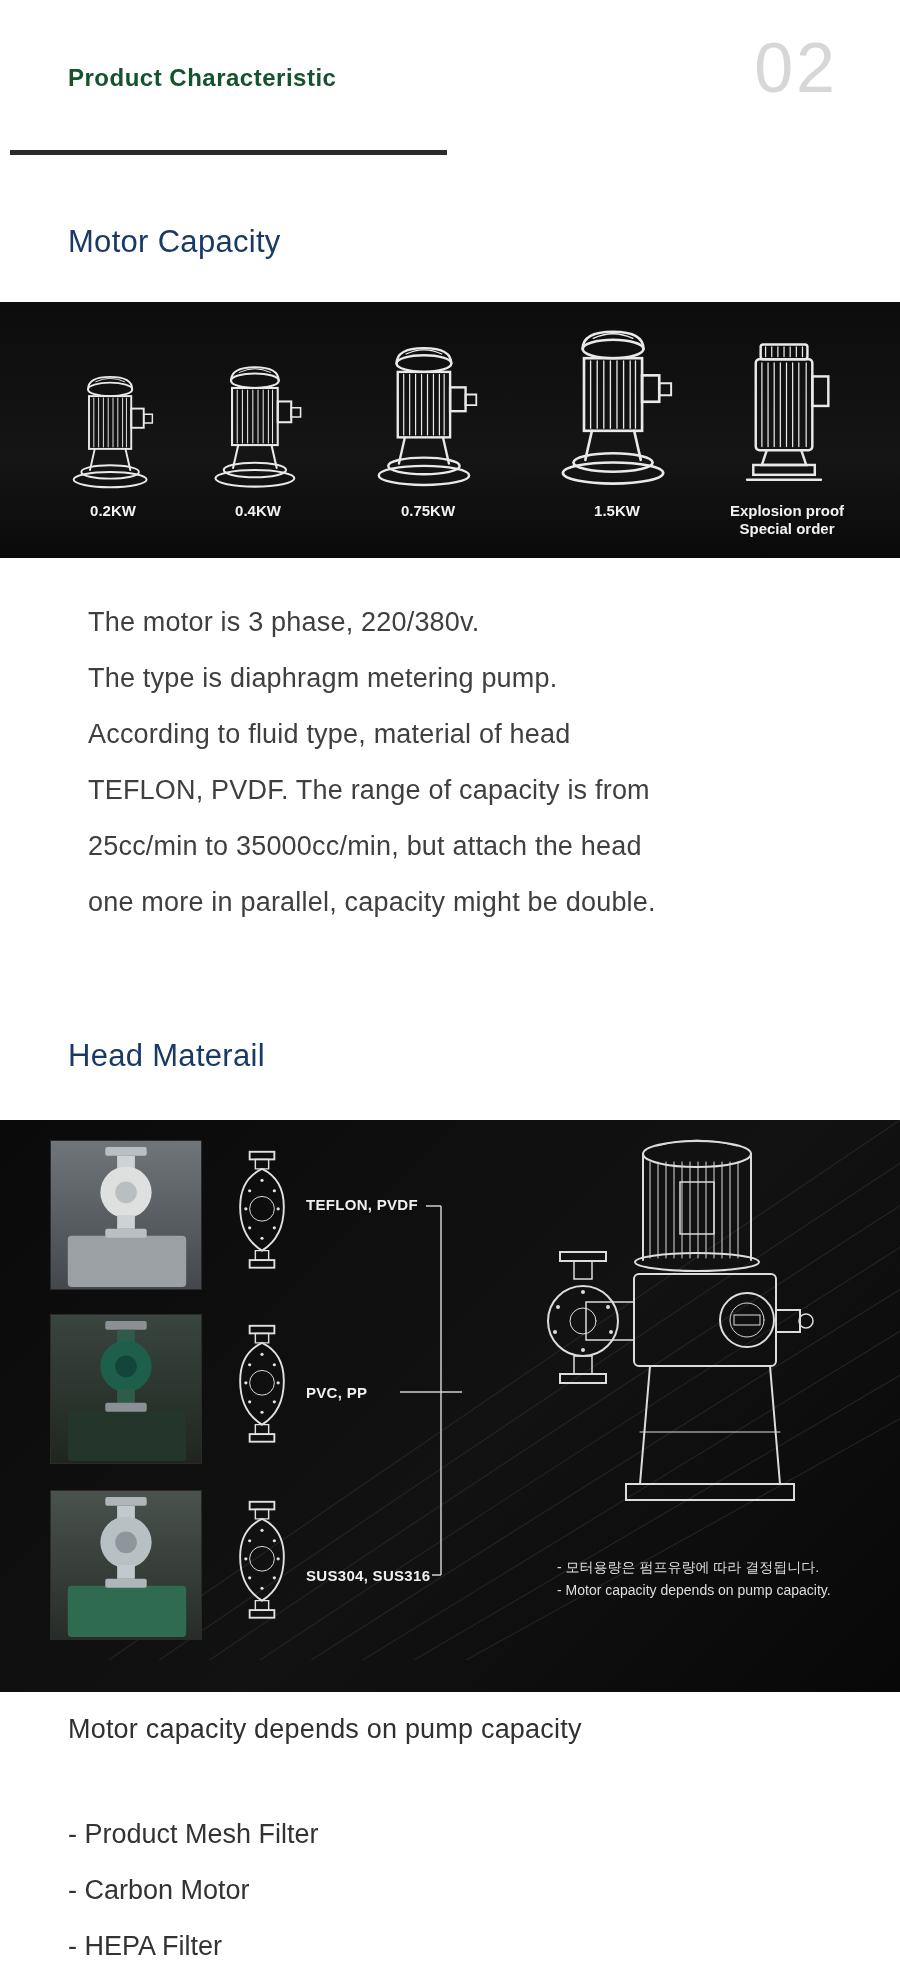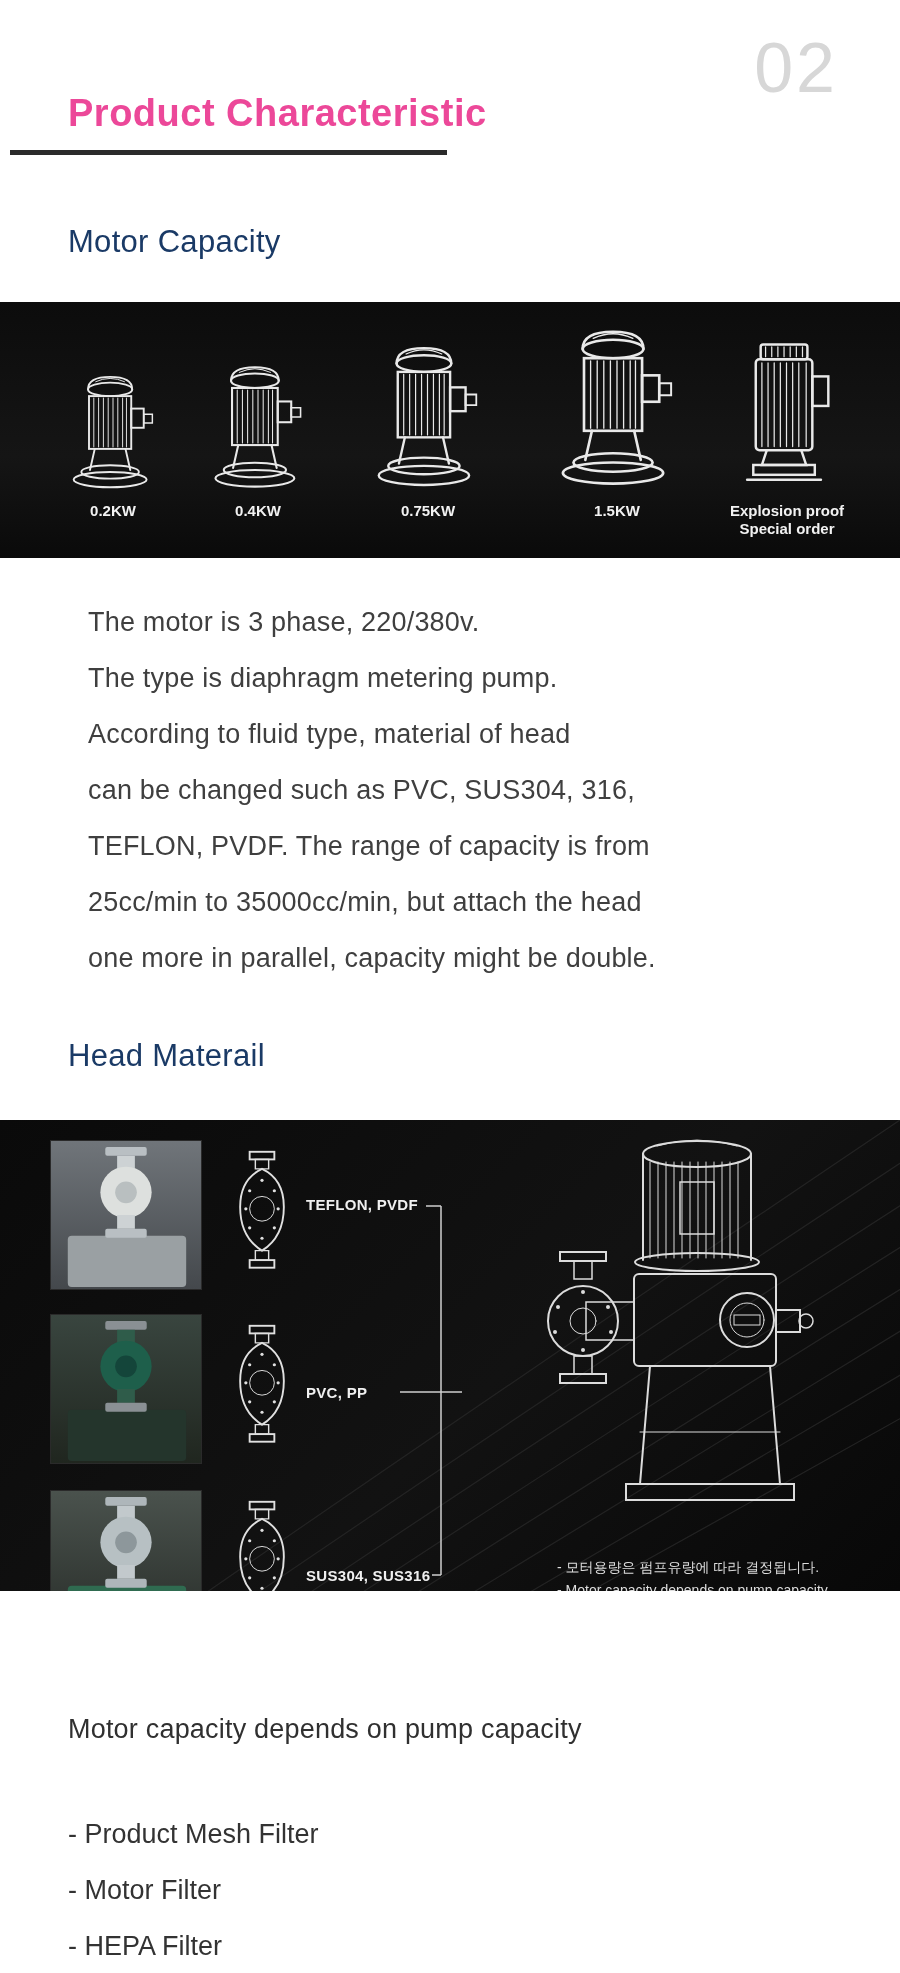--- a/index.html
+++ b/index.html
@@ -9,23 +9,23 @@
     width: 900px;
     height: 1973px;
     background: #ffffff;
     font-family: "Liberation Sans", sans-serif;
     overflow: hidden;
   }
   .abs { position: absolute; }
 
   
   .page-title {
-    left: 68px; top: 92px;
-    font-size: 38px; font-weight: bold;
-    color: #ec4899; letter-spacing: 0.5px;
+    left: 68px; top: 64px;
+    font-size: 24px; font-weight: bold;
+    color: #14532d; letter-spacing: 0.5px;
   }
   .title-rule {
     left: 10px; top: 150px;
     width: 437px; height: 5px;
     background: #2b2b2b;
   }
   .page-number {
     right: 62px; top: 28px;
     font-size: 70px; font-weight: normal;
     color: #d7d7d7; letter-spacing: 3px;
@@ -55,21 +55,21 @@
   
   .desc {
     left: 68px; top: 594px; width: 780px;
     color: #3f3f3f; font-size: 27px; line-height: 56px;
     letter-spacing: 0.2px;
     margin-left: 20px;
   }
 
   
   .head-block {
-    left: 0; top: 1120px; width: 900px; height: 471px;
+    left: 0; top: 1120px; width: 900px; height: 572px;
     background: linear-gradient(135deg, #0a0a0a, #121212 55%, #080808);
     overflow: hidden;
   }
   .photo {
     position: absolute; left: 50px; width: 152px; height: 150px;
     border: 1px solid #2a2a2a; overflow: hidden;
   }
   .photo-1 { top: 20px;  background: linear-gradient(180deg,#70757a,#44484c); }
   .photo-2 { top: 194px; background: linear-gradient(180deg,#39453f,#20261f); }
   .photo-3 { top: 370px; background: linear-gradient(180deg,#4a524d,#272c28); }
@@ -185,21 +185,20 @@
     <div class="motor-label" style="left:707px">
       <div>Explosion proof</div>
       <div>Special order</div>
     </div>
   </div>
 
   <div class="abs desc">
     <div>The motor is 3 phase, 220/380v.</div>
     <div>The type is diaphragm metering pump.</div>
     <div>According to fluid type, material of head</div>
-    <div>can be changed such as PVC, SUS304, 316,</div>
     <div>TEFLON, PVDF. The range of capacity is from</div>
     <div>25cc/min to 35000cc/min, but attach the head</div>
     <div>one more in parallel, capacity might be double.</div>
   </div>
 
   <div class="abs section-heading h-head">Head Materail</div>
 
   <div class="abs head-block">
 
     <svg class="swoosh" viewBox="0 0 900 540" preserveAspectRatio="none">
@@ -315,17 +314,17 @@
     <div class="kr-notes">
       <div>- 모터용량은 펌프유량에 따라 결정됩니다.</div>
       <div>- Motor capacity depends on pump capacity.</div>
     </div>
   </div>
 
   <div class="abs caption">Motor capacity depends on pump capacity</div>
 
   <div class="abs filters">
     <div>- Product Mesh Filter</div>
-    <div>- Motor Filter</div>
+    <div>- Carbon Motor</div>
     <div>- HEPA Filter</div>
   </div>
 
 </div>
 
 </body></html>

